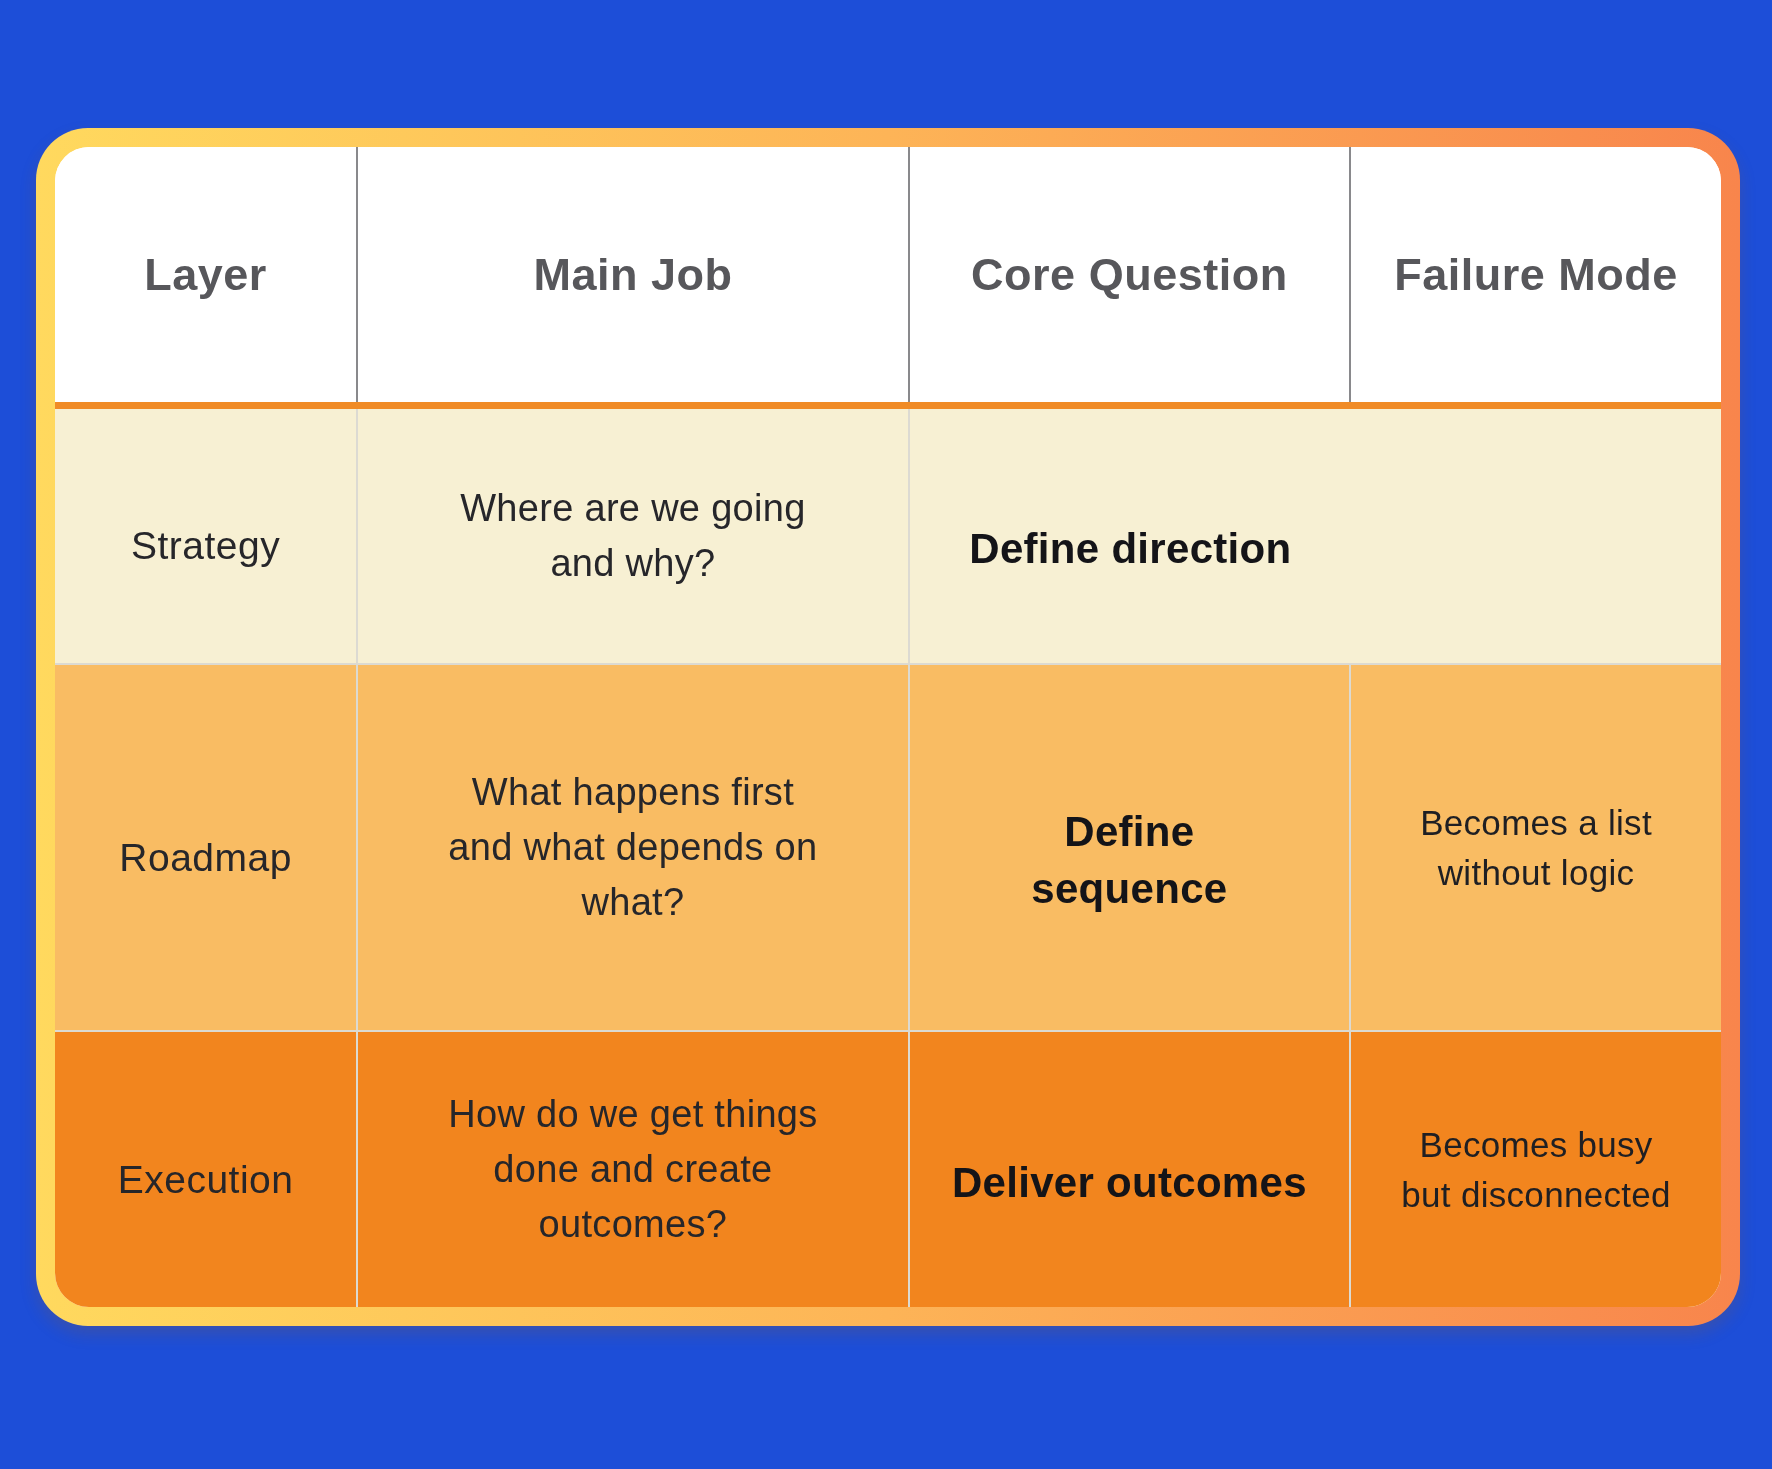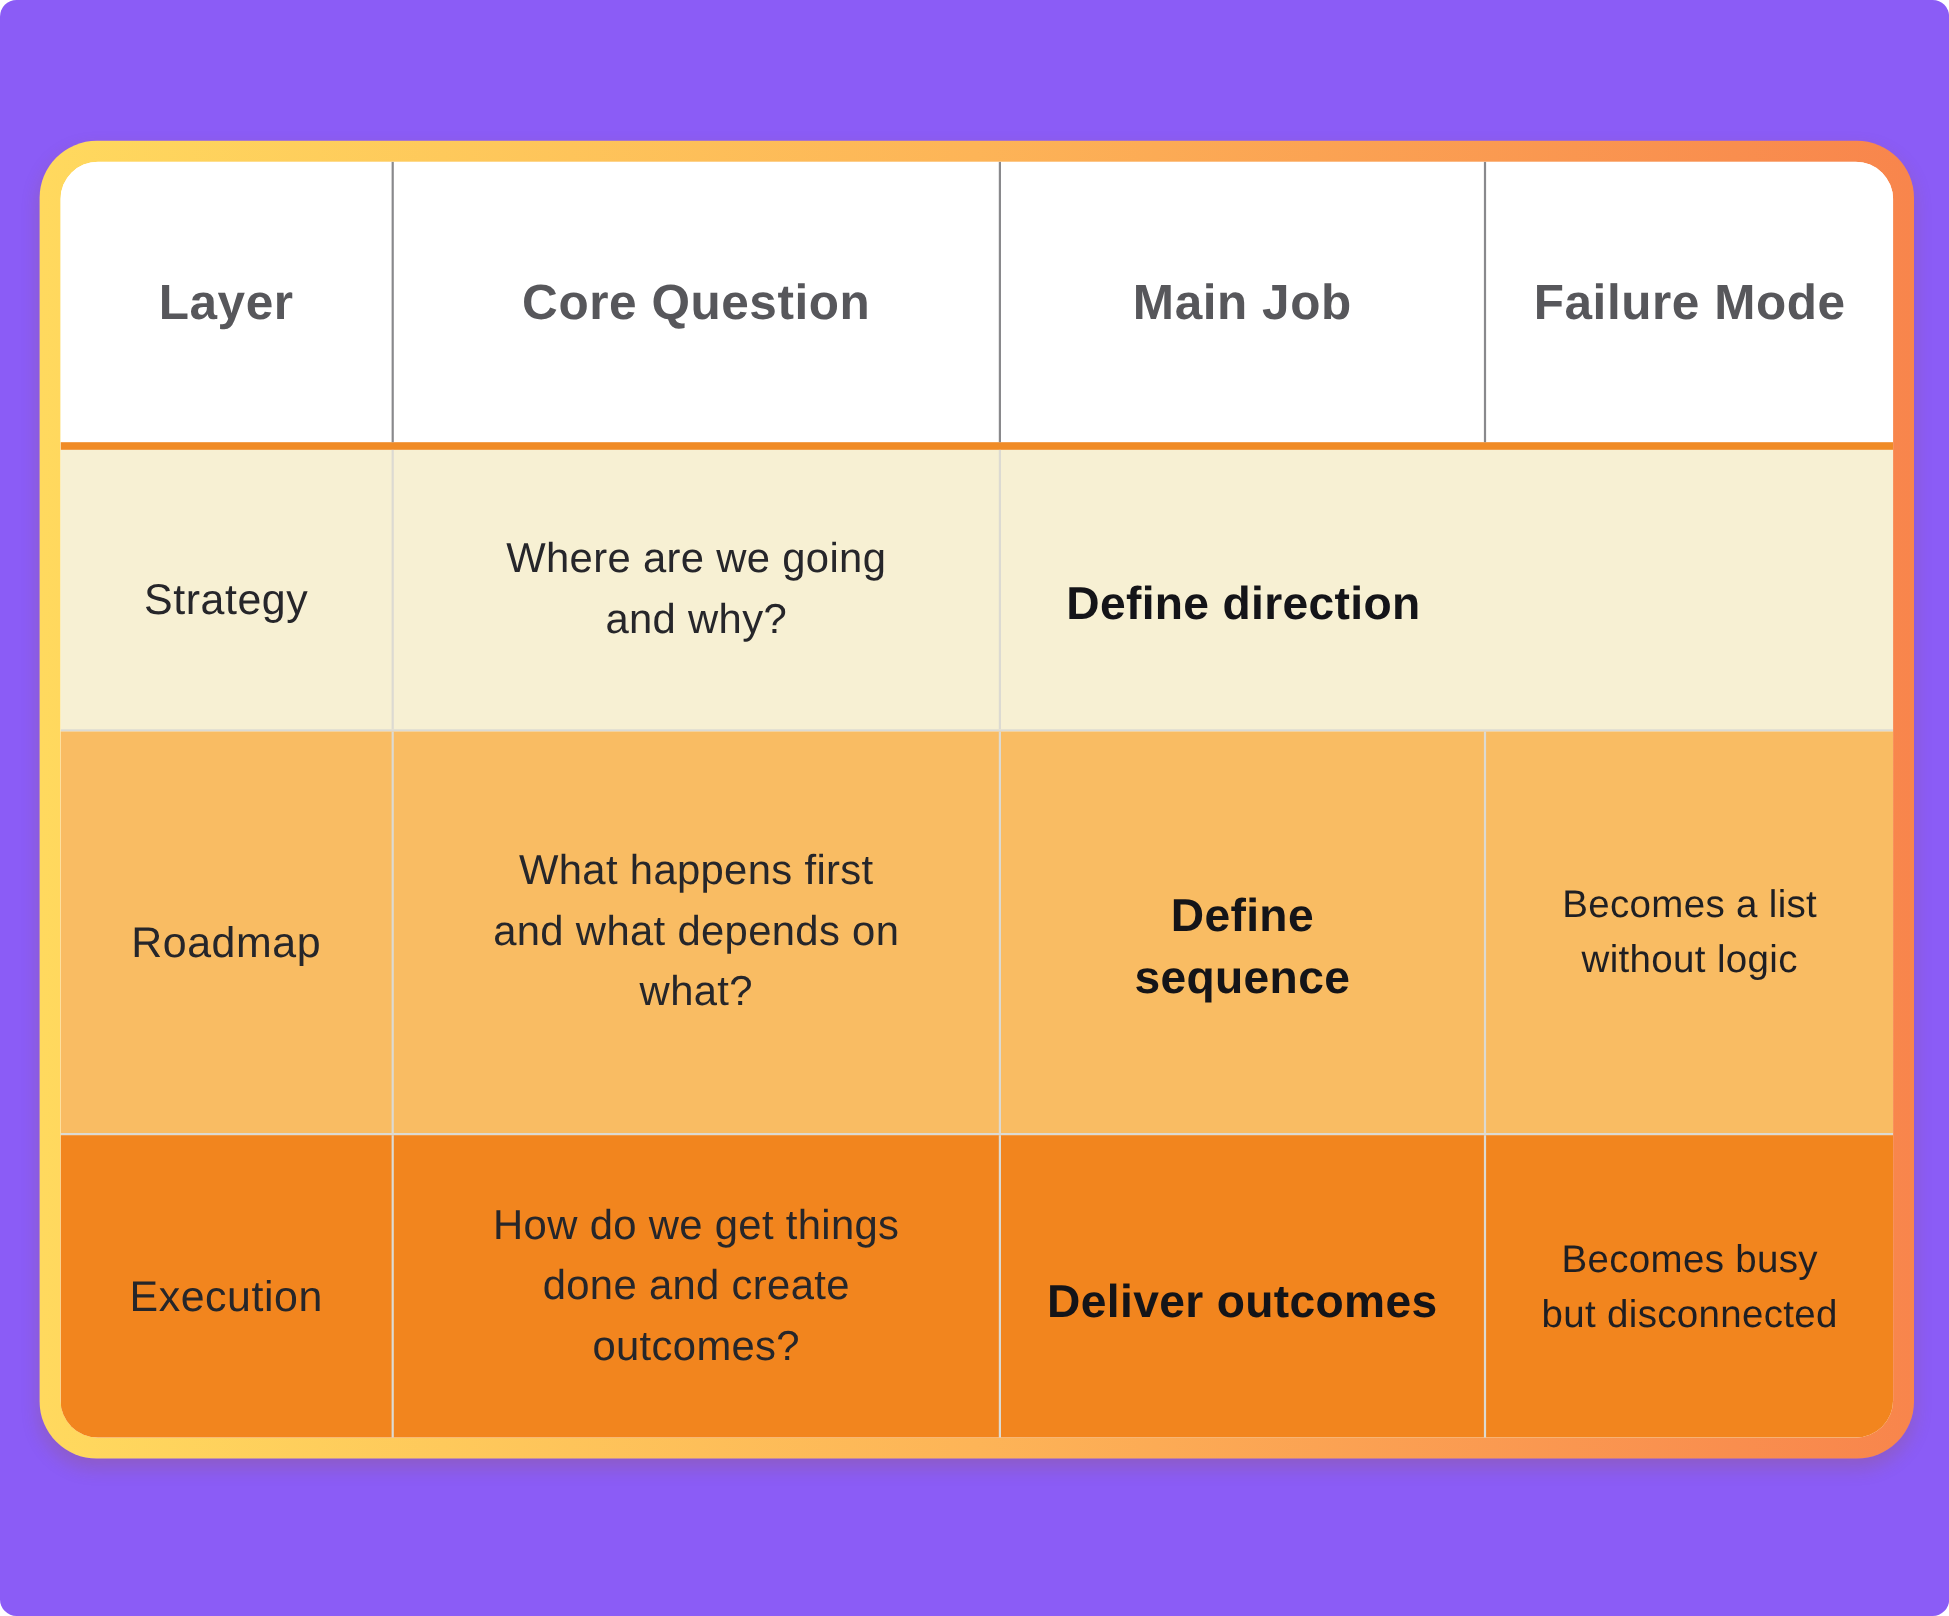--- a/index.html
+++ b/index.html
@@ -105,34 +105,34 @@
     font-size: 35px;
     font-weight: 300;
     color: #1f1f23;
     letter-spacing: 0.3px;
     line-height: 1.42;
   }
 </style>
 </head>
 <body>
 
-<div class="page" style="background-color: #8b5cf6; border-radius: 15px;">
+<div class="page" style="background-color: #1d4ed8;">
 
   <div class="table-card" style="background: linear-gradient(90deg, rgb(255, 217, 94), rgb(253, 180, 87), rgb(248, 133, 76));">
     <div class="table-inner">
 
       <div class="row row-header" style="border-bottom-color: rgb(240, 139, 38);">
         <div class="cell">
           <span class="header-label">Layer</span>
         </div>
         <div class="cell">
-          <span class="header-label">Core Question</span>
+          <span class="header-label">Main Job</span>
         </div>
         <div class="cell">
-          <span class="header-label">Main Job</span>
+          <span class="header-label">Core Question</span>
         </div>
         <div class="cell">
           <span class="header-label">Failure Mode</span>
         </div>
       </div>
 
       <div class="row row-body row-1" style="background-color: rgb(247, 240, 211);">
         <div class="cell">
           <span class="layer-text">Strategy</span>
         </div>

